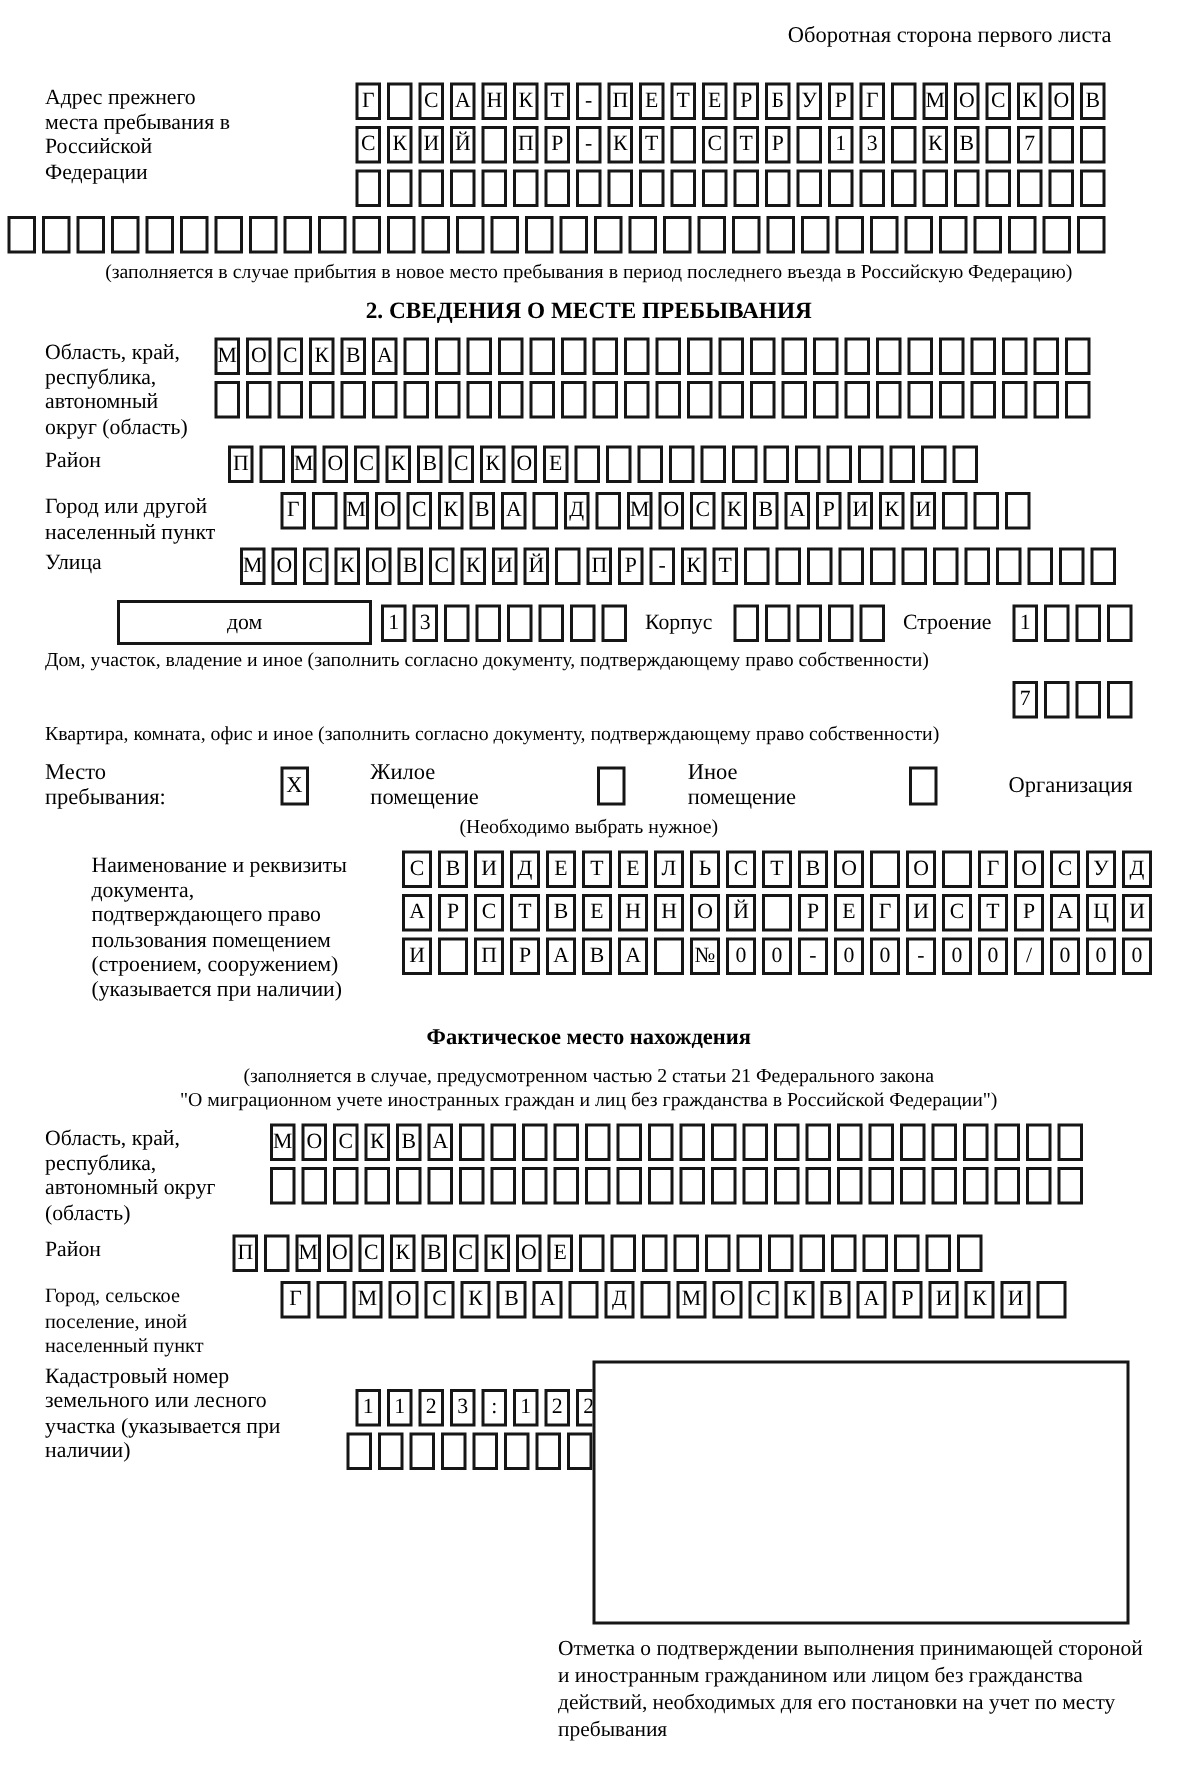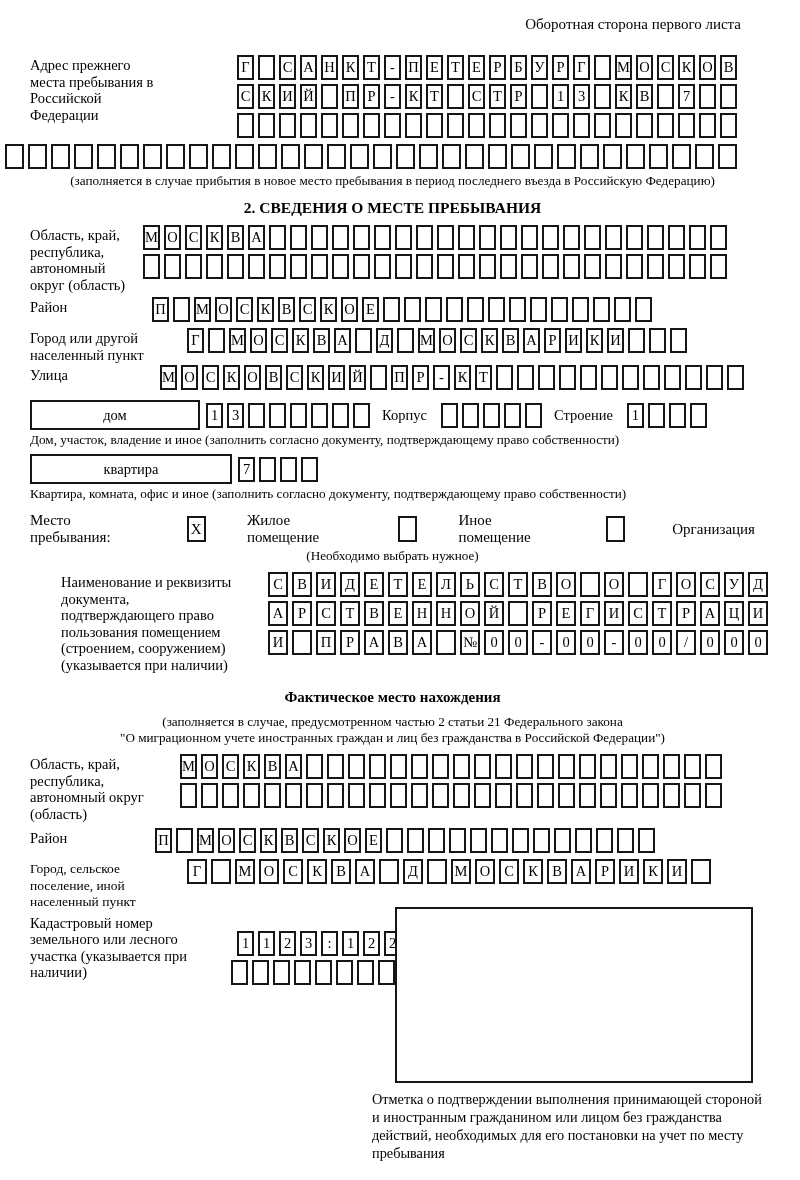--- a/index.html
+++ b/index.html
@@ -25,21 +25,21 @@
   .note{font-size:13.2px;}
   .center{text-align:center;}
   h2{font-size:15.5px;text-align:center;margin:10px 0 8px 0;font-weight:bold;}
   h3{font-size:15px;text-align:center;margin:16px 0 8px 0;font-weight:bold;}
   .namebox{
     box-sizing:border-box;border:2px solid #161616;height:30px;
     display:flex;align-items:center;justify-content:center;
     font-size:14.5px;flex:0 0 auto;background:#fff;
   }
   .inline-lbl{font-size:14.5px;line-height:28px;padding:0 8px 0 12px;flex:0 0 auto;}
-  .hrow{display:flex;align-items:center;margin:6px 0 2px 0;}
+  .hrow{display:flex;align-items:center;margin:6px 0 2px 0;justify-content:flex-end;}
   .hrow .cellrow{margin-bottom:0;margin-left:6px;}
   .checkbox{
     box-sizing:border-box;display:inline-block;width:20px;height:26px;
     border:2px solid #161616;text-align:center;font-size:15px;line-height:22px;
     margin:0 14px 0 10px;vertical-align:middle;background:#fff;
   }
   .stayrow{display:flex;align-items:center;margin:10px 0 2px 0;font-size:15px;gap:27px;}
   .stamp-box{
     box-sizing:border-box;position:absolute;left:395px;top:907px;
     width:358px;height:176px;border:2px solid #161616;background:#fff;
@@ -361,21 +361,20 @@
     <div class="cellrow">
         <span class="cell">1</span>
         <span class="cell"></span>
         <span class="cell"></span>
         <span class="cell"></span>
       </div>
   </div>
   <div class="note">Дом, участок, владение и иное (заполнить согласно документу, подтверждающему право собственности)</div>
 
   <div class="hrow">
-    <div class="namebox" style="width:202px;">квартира</div>
     <div class="cellrow">
         <span class="cell">7</span>
         <span class="cell"></span>
         <span class="cell"></span>
         <span class="cell"></span>
       </div>
   </div>
   <div class="note">Квартира, комната, офис и иное (заполнить согласно документу, подтверждающему право собственности)</div>
 
   <div class="stayrow">

